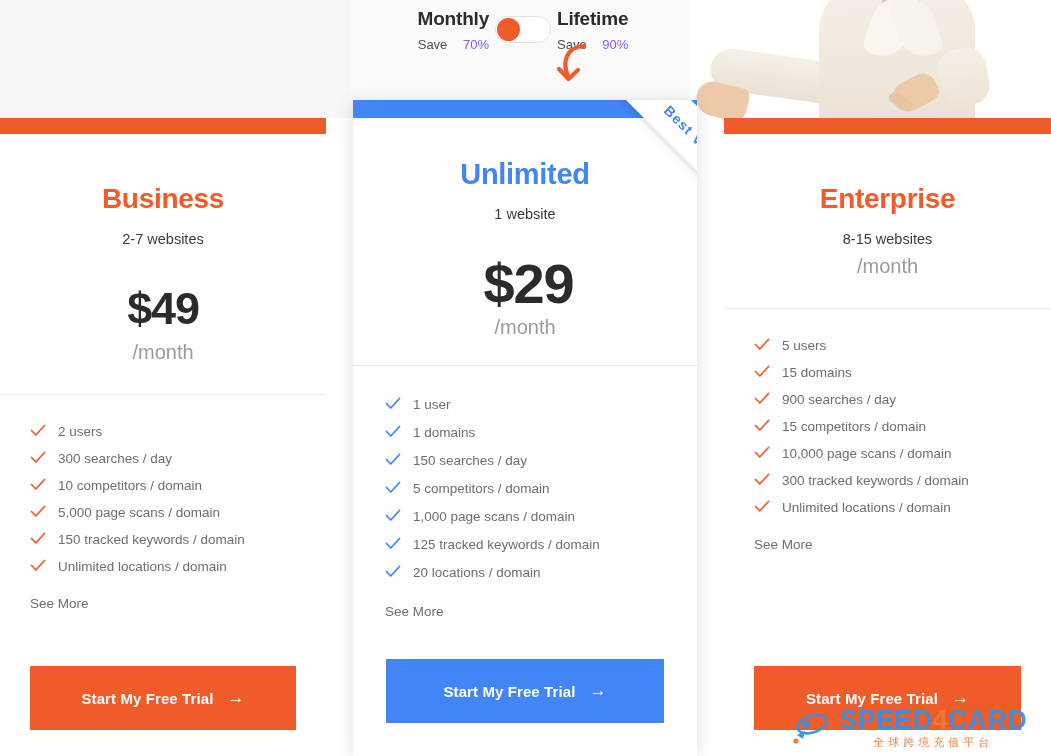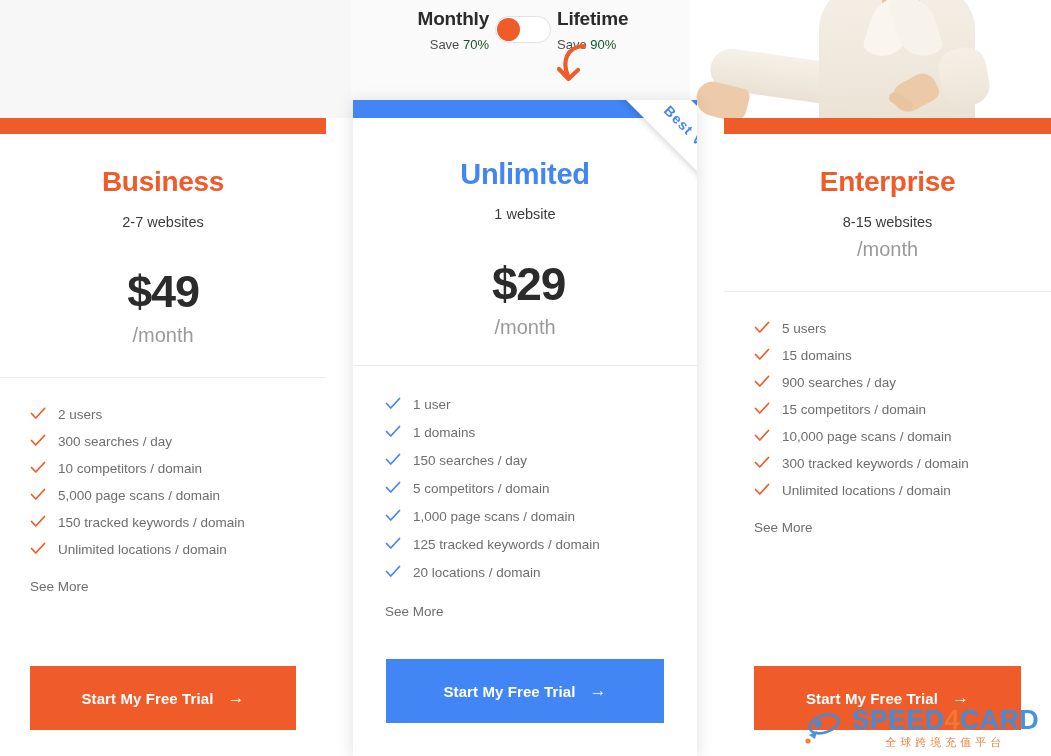--- a/index.html
+++ b/index.html
@@ -65,21 +65,21 @@
     letter-spacing: -0.2px;
     line-height: 22px;
     white-space: nowrap;
   }
   .toggle-save {
     font-size: 13px;
     color: #4f4f4f;
     margin-top: 7px;
     white-space: nowrap;
   }
-  .toggle-save .pct { color: #14532d; }
+  .toggle-save .pct { color: #8b5cf6; margin-left: 12px; }
 
   .switch {
     width: 56px;
     height: 27px;
     border-radius: 14px;
     background: #ffffff;
     border: 1.5px solid #e2e2e2;
     position: relative;
     margin-top: 8px;
     flex: 0 0 auto;
@@ -233,21 +233,21 @@
     position: relative;
     width: 100%;
     height: 100%;
     display: flex;
     flex-direction: column;
   }
 
   
   .plan-header {
     text-align: center;
-    padding-top: 48px;
+    padding-top: 65px;
   }
   .card-individual .plan-header { padding-top: 58px; }
 
   .plan-name {
     font-size: 28px;
     font-weight: bold;
     letter-spacing: -0.3px;
     line-height: 32px;
   }
   .card-individual .plan-name { font-size: 29px; }
@@ -261,21 +261,21 @@
   }
 
   .plan-price {
     font-size: 45px;
     font-weight: bold;
     color: #2b2b2b;
     letter-spacing: -1.2px;
     margin-top: 38px;
     line-height: 48px;
   }
-  .card-individual .plan-price { font-size: 46px; padding-left: 7px; }
+  .card-individual .plan-price { font-size: 56px; padding-left: 7px; }
 
   .plan-period {
     font-size: 20px;
     color: #9a9a9a;
     margin-top: 8px;
     font-weight: 300;
   }
 
   .divider {
     height: 1px;
@@ -370,21 +370,21 @@
     color: #4285f4;
     font-size: 14px;
     font-weight: bold;
     letter-spacing: 1.1px;
     white-space: nowrap;
   }
 
   
   .watermark {
     position: absolute;
-    right: 12px;
+    right: 24px;
     bottom: 6px;
     z-index: 20;
     display: flex;
     align-items: center;
     gap: 6px;
     opacity: 0.96;
     pointer-events: none;
   }
   .wm-rocket { width: 40px; height: 34px; flex: 0 0 auto; }
   .wm-textcol { display: flex; flex-direction: column; align-items: center; }

